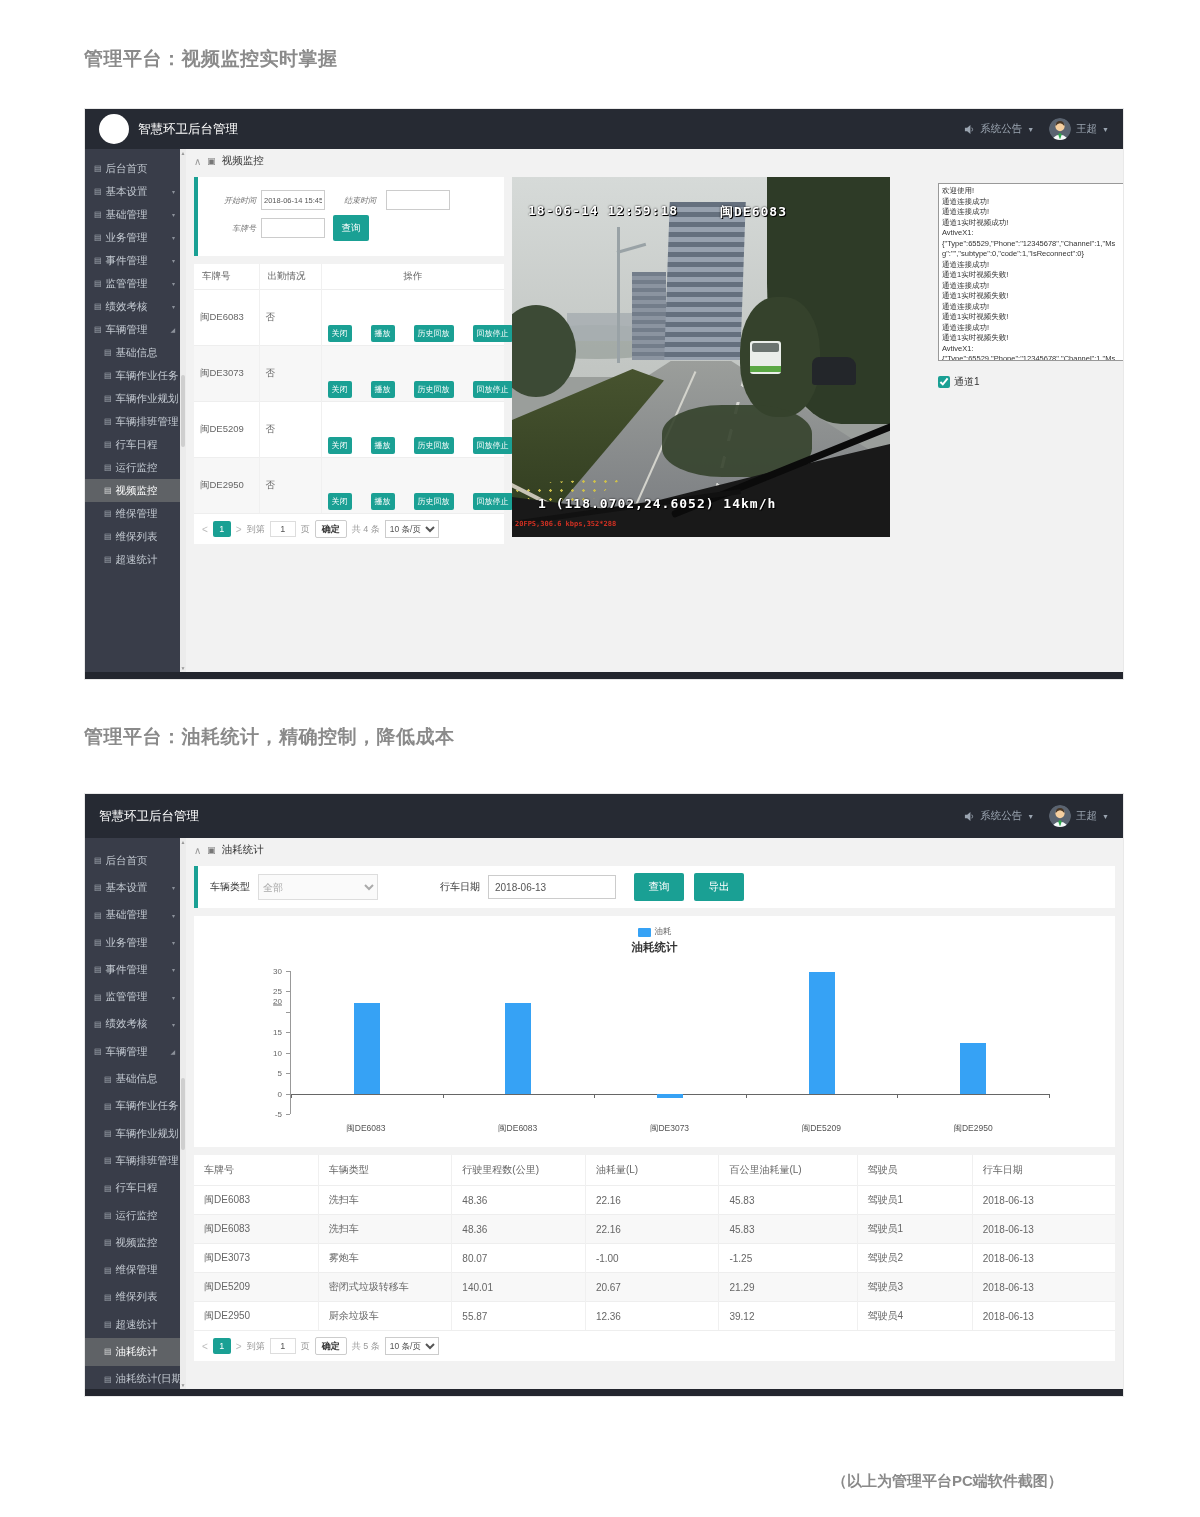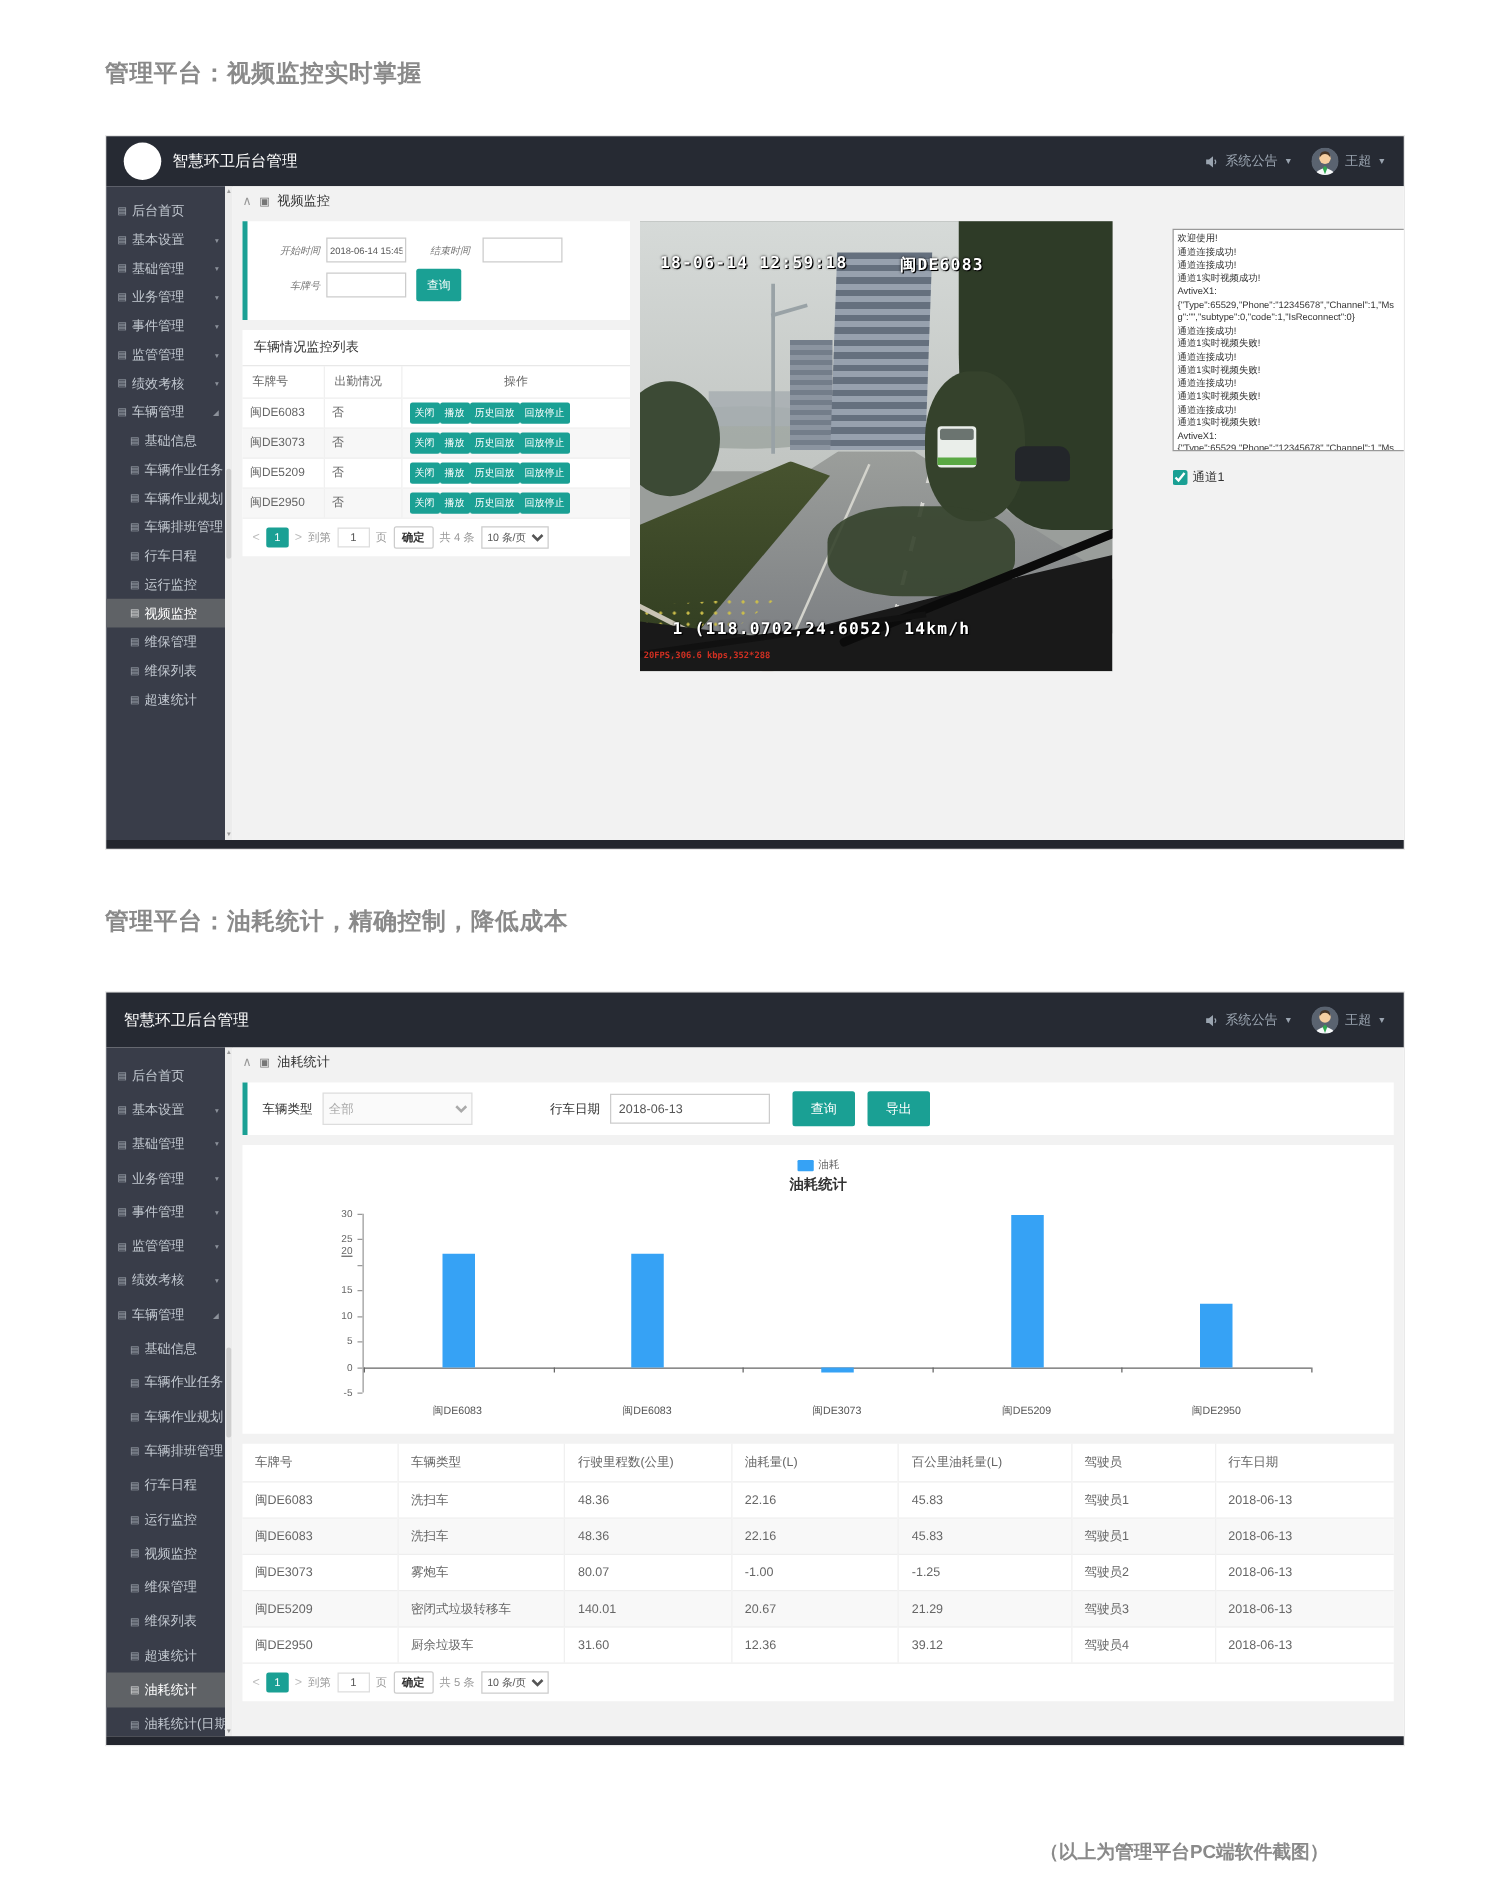--- a/index.html
+++ b/index.html
@@ -55,21 +55,21 @@
   .f-lb2{width:42px;margin-left:14px;text-align:center;}
   .f-in{width:64px;height:20px;border:1px solid #ccc;font-size:7.5px;color:#555;padding:0 2px;background:#fff;}
   .btn{background:var(--accent);color:#fff;border:none;border-radius:2px;cursor:pointer;font-family:inherit;}
   .btn.q1{width:36px;height:26px;font-size:9.5px;margin-left:8px;}
   .tbl-title{font-size:10.5px;color:#333;padding:7px 9px;border-bottom:1px solid #E8E8E8;}
   table.vt{width:100%;border-collapse:collapse;font-size:9.5px;color:#666;table-layout:fixed;}
   .vt th{font-weight:normal;text-align:left;padding:6px 8px;color:#666;height:22px;}
   .vt td{padding:3px 6px;border-top:1px solid #EEE;height:22px;}
   .vt th+th,.vt td+td{border-left:1px solid #F0F0F0;}
   .vt tbody tr:nth-child(even){background:#F7F7F7;}
-  .ops{display:flex;gap:0;align-items:center;}
+  .ops{display:flex;gap:19px;align-items:center;margin-top:32px;}
   .mini{background:var(--accent);color:#fff;border:none;border-radius:2px;font-size:8px;padding:3px 4px;cursor:pointer;white-space:nowrap;font-family:inherit;}
   .pgn{display:flex;align-items:center;gap:5px;padding:6px 8px;font-size:9px;color:#999;border-top:1px solid #EEE;}
   .pg-arrow{color:#bbb;font-size:10px;cursor:pointer;}
   .pg-cur{background:var(--accent);color:#fff;min-width:18px;height:16px;line-height:16px;text-align:center;border-radius:2px;cursor:pointer;}
   .pg-in{width:26px;height:16px;border:1px solid #ddd;text-align:center;font-size:9px;color:#555;}
   .pg-btn{height:18px;background:#fff;border:1px solid #ccc;font-size:9px;color:#333;border-radius:2px;padding:0 6px;cursor:pointer;font-family:inherit;font-weight:bold;}
   .pg-sel{height:18px;font-size:8.5px;color:#555;border:1px solid #ccc;background:#fff;}
 
   
   .video{width:378px;height:360px;position:relative;overflow:hidden;background:#9a9e9b;flex:none;}
@@ -268,21 +268,20 @@
               <span class="f-lb f-lb2">结束时间</span>
               <input class="f-in" value="" style="">
             </div>
             <div class="f-row">
               <span class="f-lb">车牌号</span>
               <input class="f-in" value="" style="">
               <button class="btn q1">查询</button>
             </div>
           </div>
           <div class="panel">
-            <div class="tbl-title">车辆情况监控列表</div>
             <table class="vt">
               <colgroup>
                   <col style="width:21%">
                   <col style="width:20%">
                   <col style="width:59%">
                 </colgroup>
               <thead>
                   <tr>
                 <th>车牌号</th>
                 <th>出勤情况</th>
@@ -649,21 +648,21 @@
                   <td>密闭式垃圾转移车</td>
                   <td>140.01</td>
                   <td>20.67</td>
                   <td>21.29</td>
                   <td>驾驶员3</td>
                   <td>2018-06-13</td>
                 </tr>
                 <tr>
                   <td>闽DE2950</td>
                   <td>厨余垃圾车</td>
-                  <td>31.60</td>
+                  <td>55.87</td>
                   <td>12.36</td>
                   <td>39.12</td>
                   <td>驾驶员4</td>
                   <td>2018-06-13</td>
                 </tr>
               </tbody>
           </table>
           <div class="pgn">
             <span class="pg-arrow">&lt;</span>
             <span class="pg-cur">1</span>

